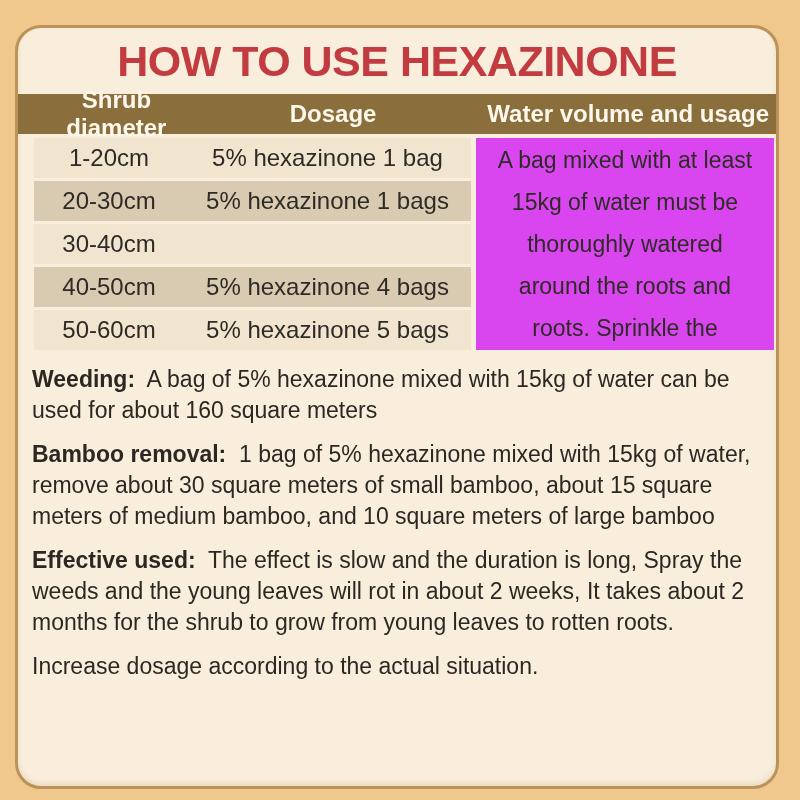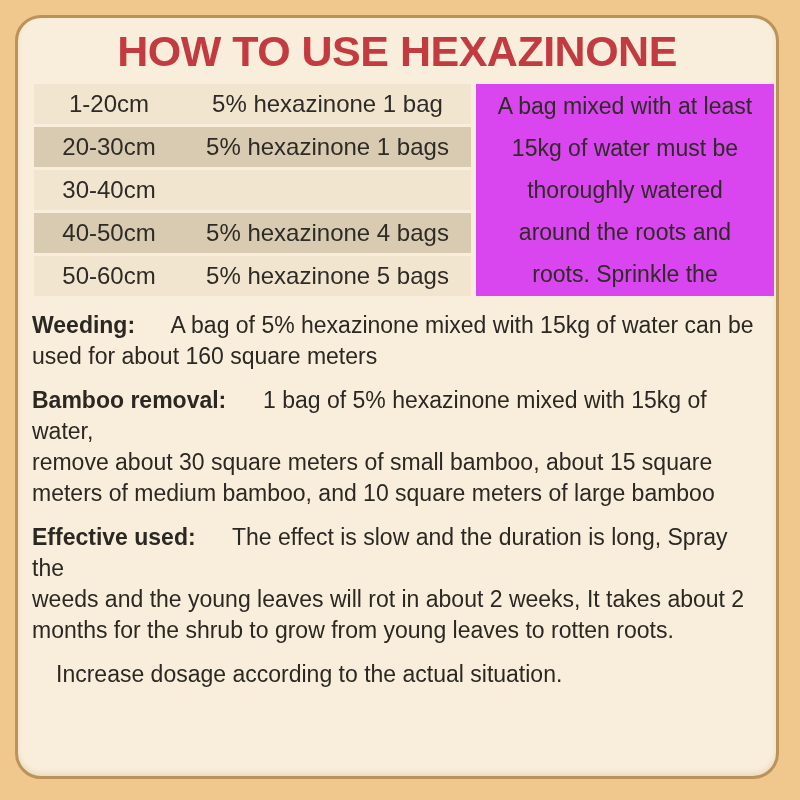--- a/index.html
+++ b/index.html
@@ -3,21 +3,21 @@
 <meta charset="utf-8">
 <style>
   html,body { margin:0; padding:0; }
   body {
     width:800px; height:800px;
     background:#f0c78d;
     font-family:"Liberation Sans", sans-serif;
     position:relative;
   }
   .panel {
-    position:absolute; left:15px; top:15px; width:764px; height:764px;
+    position:absolute; left:15px; top:25px; width:764px; height:764px;
     background:#f9eedb;
     border:3px solid #b9935a;
     border-radius:26px;
     overflow:hidden;
     box-sizing:border-box;
     box-shadow: inset 0 -3px 5px rgba(160,110,40,0.15);
   }
   .title {
     height:66px;
     display:flex; align-items:center; justify-content:center;
@@ -61,29 +61,34 @@
     line-height:42px;
   }
   .paras {
     padding:14px 14px 0 14px;
     color:#2b2823;
     font-size:23px;
     line-height:31px;
   }
   .para { margin:0 0 13px 0; }
   .para .lbl { font-weight:bold; }
-  .para .txt { white-space:pre-wrap;margin-left:24px; }
+  .para .txt { white-space:pre-wrap; }
 </style>
 </head>
 <body>
 
 <div class="panel">
 
   <div class="title">HOW TO USE HEXAZINONE</div>
 
+  <div class="thead">
+    <div class="th1">Shrub diameter</div>
+    <div class="th2">Dosage</div>
+    <div class="th3">Water volume and usage</div>
+  </div>
 
   <div class="tbody">
     <div class="rows">
       <div class="trow">
         <div class="cell-diam">1-20cm</div>
         <div class="cell-dosage">5% hexazinone 1 bag</div>
       </div>
       <div class="trow">
         <div class="cell-diam">20-30cm</div>
         <div class="cell-dosage">5% hexazinone 1 bags</div>

